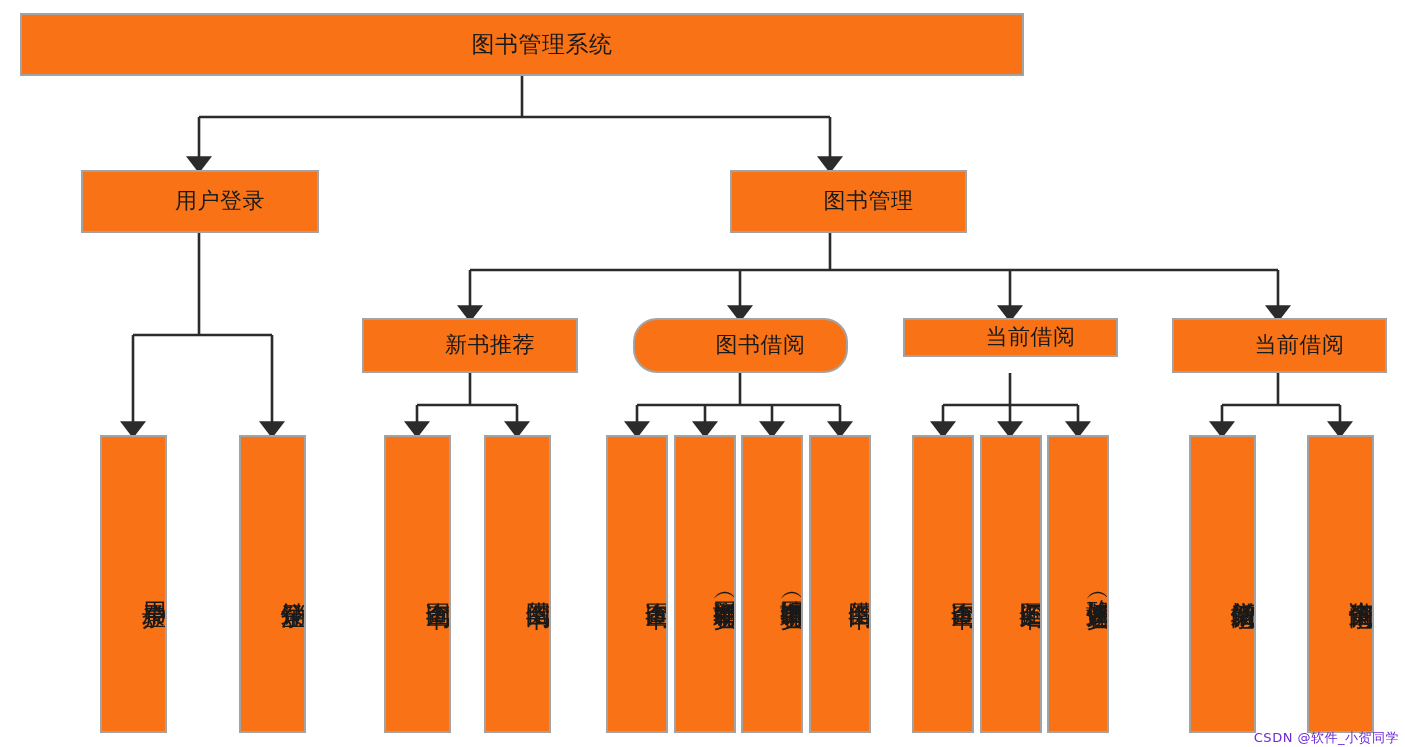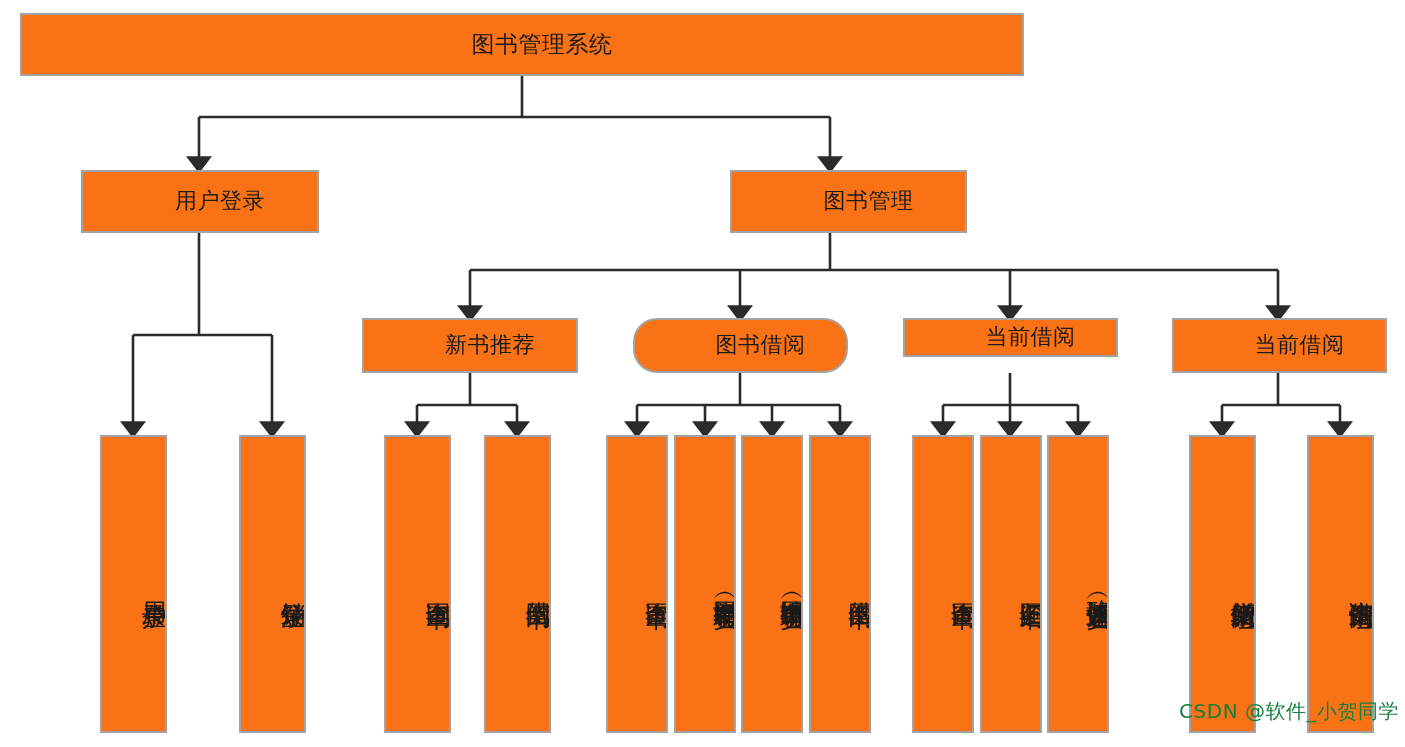--- a/index.html
+++ b/index.html
@@ -53,23 +53,23 @@
     text-orientation: upright;
     font-size: 25px;
     line-height: 1.06;
     letter-spacing: 1px;
     white-space: normal;
     max-height: 286px;
   }
   .watermark {
     position: absolute;
     right: 6px;
-    bottom: 22px;
-    font-size: 20px;
-    color: #15803d;
+    bottom: 0;
+    font-size: 13px;
+    color: #6d28d9;
     letter-spacing: 0.5px;
     white-space: nowrap;
     pointer-events: none;
   }
 </style>
 </head>
 <body>
 
 <div id="diagram-root">
 

